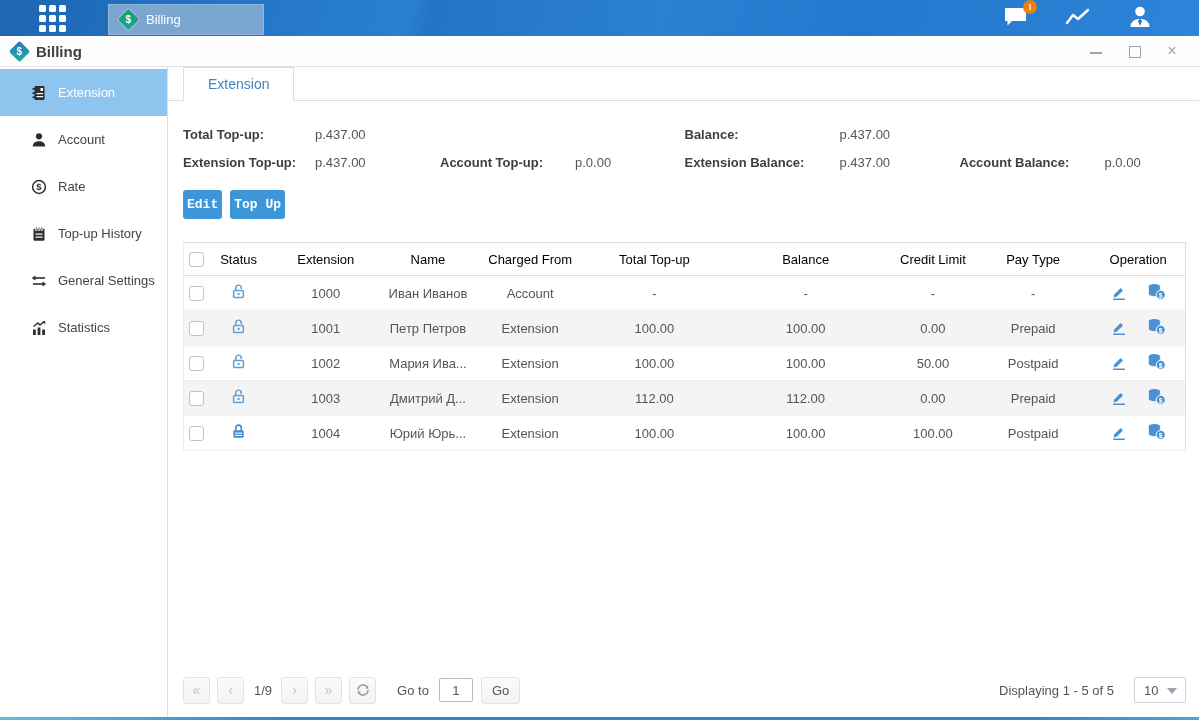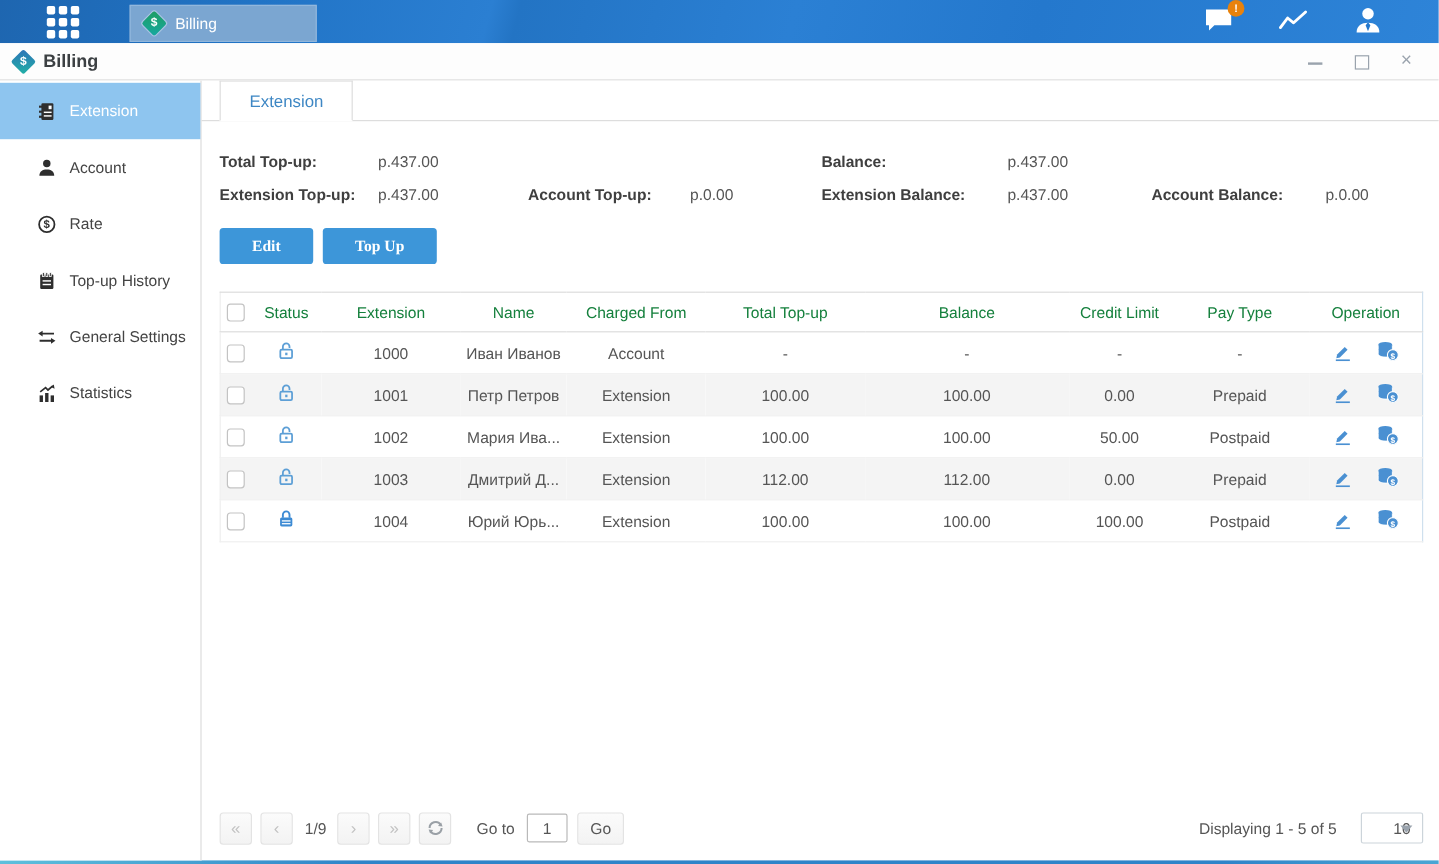--- a/index.html
+++ b/index.html
@@ -45,44 +45,44 @@
   .tab { height:34px; margin-bottom:-1px; padding:0 24px; display:flex; align-items:center; background:#fff;
     border:1px solid #ddd; border-bottom:1px solid #fff; color:#3e87c4; font-size:14px; cursor:pointer; }
 
   
   .content { flex:1; padding:26px 13px 0 15px; display:flex; flex-direction:column; min-height:0; }
   .summary { display:flex; }
   .sum-half { flex:1; display:grid; grid-template-columns:132px 125px 135px auto; row-gap:13px; align-items:center; }
   .sum-half.right { grid-template-columns:155px 120px 145px auto; }
   .sum-label { font-weight:bold; color:#3f3f3f; }
   .btn-row { margin-top:20px; display:flex; gap:8px; }
-  .btn { background:#3d96d9; color:#fff; border:none; border-radius:3px; padding:7px 27px; font-size:13px; font-weight:bold; font-family:Liberation Serif, serif; cursor:pointer; }
+  .btn { background:#3d96d9; color:#fff; border:none; border-radius:3px; padding:7px 4px; font-size:13px; font-weight:bold; font-family:Liberation Mono, monospace; cursor:pointer; }
 
   
   table { width:100%; border-collapse:collapse; margin-top:23px; table-layout:fixed; }
-  thead th { border-top:1px solid #ddd; border-bottom:1px solid #ddd; height:33px; font-weight:normal; color:#15803d; text-align:center; }
+  thead th { border-top:1px solid #ddd; border-bottom:1px solid #ddd; height:33px; font-weight:normal; color:#000000; text-align:center; }
   th.first, td.first { border-left:1px solid #eee; }
   th.last, td.last { border-right:1px solid #cfe0ee; }
   tbody td { height:35px; text-align:center; color:#555; border-bottom:1px solid #efefef; overflow:hidden; white-space:nowrap; text-overflow:ellipsis; }
   tbody tr:nth-child(even) { background:#f4f4f4; }
   .cb { display:inline-block; width:15px; height:15px; border:1px solid #c3c3c3; border-radius:3px; background:#fff; cursor:pointer; vertical-align:middle; }
   .lock-closed { display:none; }
   .locked .lock-closed { display:inline; }
   .ops span { display:inline-block; margin:0 8px; cursor:pointer; vertical-align:middle; }
 
   
   .footer { height:44px; padding:0 13px 10px 15px; display:flex; align-items:center; }
   .pg-btn { width:27px; height:27px; border:1px solid #e3e3e3; border-radius:3px; background:linear-gradient(#fbfbfb,#f3f3f3);
     display:inline-flex; align-items:center; justify-content:center; color:#c2c2c2; font-size:14px; margin-right:7px; cursor:pointer; }
   .pg-text { margin:0 9px 0 3px; color:#555; }
   .goto-label { margin:0 10px 0 14px; color:#555; }
   .goto-input { width:34px; height:24px; border:1px solid #b9b9b9; border-radius:2px; text-align:center; font-family:inherit; font-size:13px; color:#555; }
   .go-btn { margin-left:8px; height:27px; padding:0 10px; border:1px solid #e3e3e3; border-radius:3px; background:linear-gradient(#fbfbfb,#f3f3f3); color:#555; font-family:inherit; font-size:13px; cursor:pointer; }
   .footer-right { margin-left:auto; display:flex; align-items:center; gap:20px; }
-  .pagesize { width:52px; height:26px; border:1px solid #ccd4da; border-radius:2px; background:#fff; display:flex; align-items:center; padding-left:26px; cursor:pointer; position:relative; }
+  .pagesize { width:52px; height:26px; border:1px solid #ccd4da; border-radius:2px; background:#fff; display:flex; align-items:center; padding-left:9px; cursor:pointer; position:relative; }
   .pagesize::after { content:""; position:absolute; right:8px; top:10px; border-left:5px solid transparent; border-right:5px solid transparent; border-top:6px solid #9aa3ad; }
 
   .bottom-edge { height:3px; background:linear-gradient(90deg,#5ec0dc,#2f84c9 25%,#2f84c9 85%,#4aa6d4); }
 </style>
 </head>
 <body>
 
 <div class="topbar">
   <div class="grid-icon">
     <span></span>

